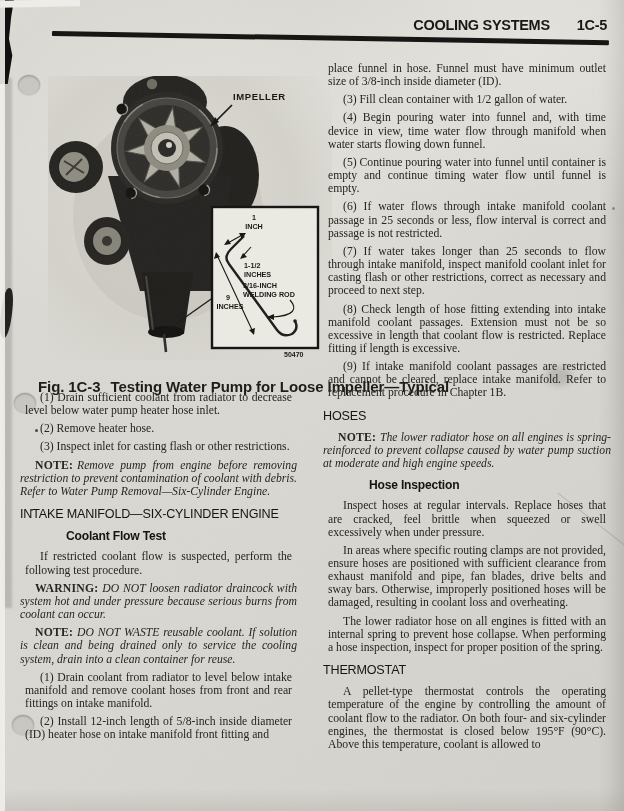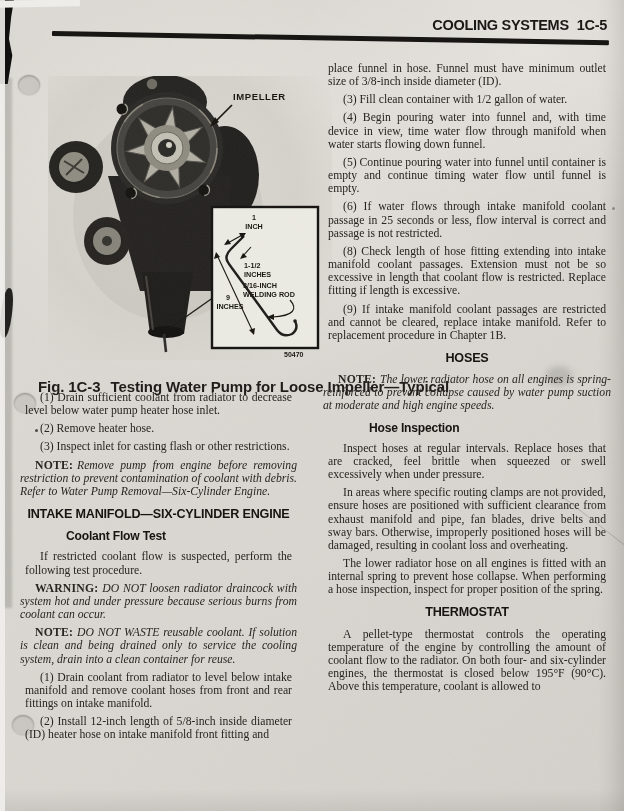--- a/index.html
+++ b/index.html
@@ -25,21 +25,21 @@
   .edge-blotch{position:absolute;left:1px;top:288px;width:11px;height:50px;background:#201f1d;border-radius:45%;transform:rotate(7deg);}
   .edge-top{position:absolute;left:0;top:0;width:80px;height:7px;background:#efeeea;transform:rotate(-1deg);}
   .punch{position:absolute;width:22px;height:20px;border-radius:50%;background:#c9c7c2;
     box-shadow:inset 0 1px 2px rgba(0,0,0,.28), 0 0 0 1px rgba(0,0,0,.06);}
   .speck{position:absolute;border-radius:50%;background:#4a4845;}
   .scratch{position:absolute;left:548px;top:520px;width:90px;height:1px;background:rgba(90,88,84,.25);transform:rotate(38deg);}
   .smudge{position:absolute;left:546px;top:366px;width:26px;height:20px;border-radius:50%;
     background:rgba(120,118,112,.3);filter:blur(3px);}
 
   
-  .hdr{position:absolute;top:17px;right:17px;display:flex;align-items:baseline;gap:8px;
+  .hdr{position:absolute;top:17px;right:17px;display:flex;align-items:baseline;gap:27px;
     font-family:"Liberation Sans",sans-serif;font-weight:bold;font-size:14.5px;
     color:#151310;letter-spacing:-0.3px;}
   .rule{position:absolute;left:52px;top:31px;width:557px;height:5px;background:#131210;
     transform:rotate(0.95deg);transform-origin:left center;border-radius:1px;}
 
   
   .fig{position:absolute;left:48px;top:76px;width:284px;height:284px;}
   .caption{position:absolute;left:38px;top:378px;width:280px;text-align:center;white-space:nowrap;
     font-family:"Liberation Sans",sans-serif;font-weight:bold;font-size:15px;
     letter-spacing:-0.1px;color:#1b1916;}
@@ -47,22 +47,22 @@
 
   
   .col{position:absolute;text-align:justify;color:#24211d;font-size:11.7px;line-height:13.15px;}
   #col-left{left:20px;top:386px;width:277px;}
   #col-right{left:323px;top:57px;width:288px;}
   .col p{margin:5px;text-indent:15px;}
   .col p.cont{text-indent:0;}
   .col p.note{margin:5px 0 5px;}
   .col p.note b{font-style:normal;letter-spacing:.2px;}
   .col p.note i{margin-left:4px;}
-  .col h2{font-family:"Liberation Sans",sans-serif;font-size:12.6px;font-weight:bold;
-    margin:10px 0 8px;letter-spacing:-0.2px;color:#12100d;text-align:center;}
+  .col h2{font-family:"Liberation Sans",sans-serif;font-size:12.6px;font-weight:normal;
+    margin:10px 0 8px;letter-spacing:-0.2px;color:#12100d;text-align:left;}
   .col h3{font-family:"Liberation Sans",sans-serif;font-size:12.1px;font-weight:bold;
     margin:9px 0 7px;letter-spacing:-0.2px;color:#12100d;text-align:left;padding-left:46px;}
   .noise{position:absolute;inset:0;opacity:.055;pointer-events:none;}
 </style>
 </head>
 <body>
 
 <div class="paper"></div>
 
 <div class="edge-gray"></div>
@@ -195,20 +195,21 @@
   <p>(1) Drain coolant from radiator to level below intake manifold and remove coolant hoses from front and rear fittings on intake manifold.</p>
   <p>(2) Install 12-inch length of 5/8-inch inside diameter (ID) heater hose on intake manifold front fitting and</p>
 </div>
 
 <div class="col" id="col-right">
   <p class="cont">place funnel in hose. Funnel must have minimum outlet size of 3/8-inch inside diameter (ID).</p>
   <p>(3) Fill clean container with 1/2 gallon of water.</p>
   <p>(4) Begin pouring water into funnel and, with time device in view, time water flow through manifold when water starts flowing down funnel.</p>
   <p>(5) Continue pouring water into funnel until container is empty and continue timing water flow until funnel is empty.</p>
   <p>(6) If water flows through intake manifold coolant passage in 25 seconds or less, flow interval is correct and passage is not restricted.</p>
+  <p>(7) If water takes longer than 25 seconds to flow through intake manifold, inspect manifold coolant inlet for casting flash or other restrictions, correct as necessary and proceed to next step.</p>
   <p>(8) Check length of hose fitting extending into intake manifold coolant passages. Extension must not be so excessive in length that coolant flow is restricted. Replace fitting if length is excessive.</p>
   <p>(9) If intake manifold coolant passages are restricted and cannot be cleared, replace intake manifold. Refer to replacement procedure in Chapter 1B.</p>
   <h2>HOSES</h2>
   <p class="note"><b>NOTE:</b><i>The lower radiator hose on all engines is spring-reinforced to prevent collapse caused by water pump suction at moderate and high engine speeds.</i></p>
   <h3>Hose Inspection</h3>
   <p>Inspect hoses at regular intervals. Replace hoses that are cracked, feel brittle when squeezed or swell excessively when under pressure.</p>
   <p>In areas where specific routing clamps are not provided, ensure hoses are positioned with sufficient clearance from exhaust manifold and pipe, fan blades, drive belts and sway bars. Otherwise, improperly positioned hoses will be damaged, resulting in coolant loss and overheating.</p>
   <p>The lower radiator hose on all engines is fitted with an internal spring to prevent hose collapse. When performing a hose inspection, inspect for proper position of the spring.</p>
   <h2>THERMOSTAT</h2>
   <p>A pellet-type thermostat controls the operating temperature of the engine by controlling the amount of coolant flow to the radiator. On both four- and six-cylinder engines, the thermostat is closed below 195°F (90°C). Above this temperature, coolant is allowed to</p>

